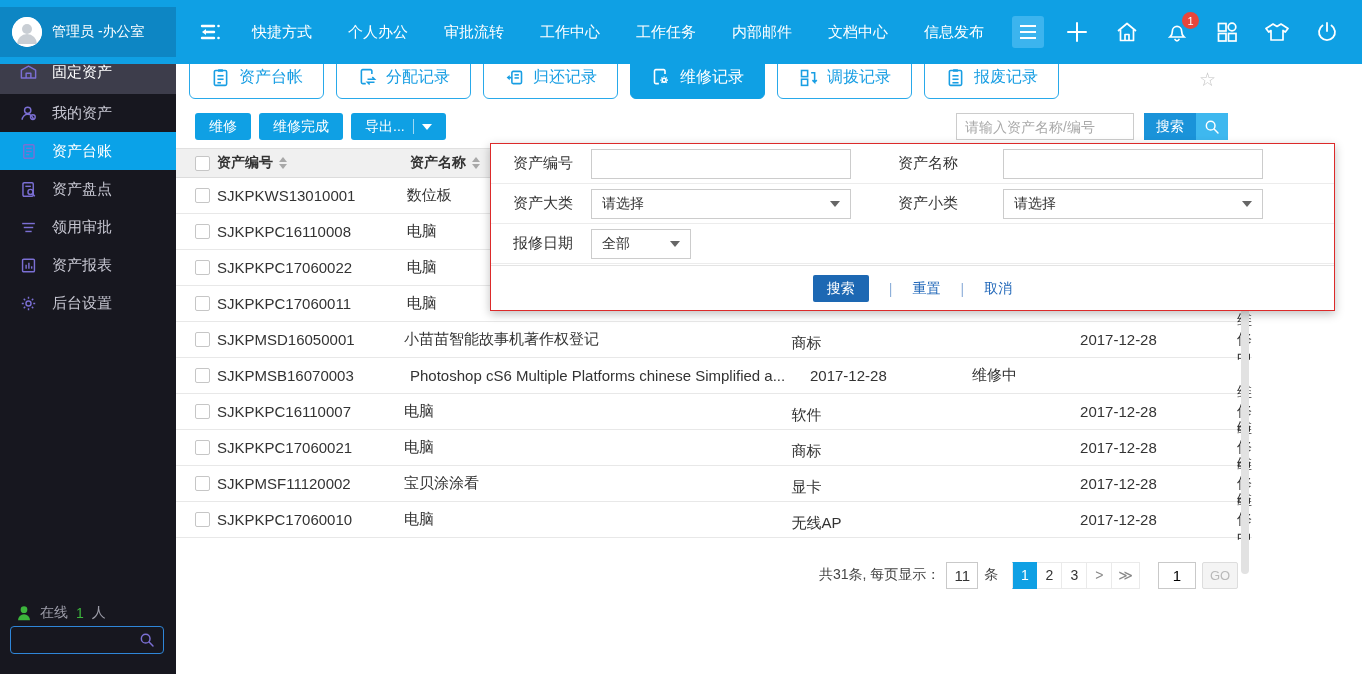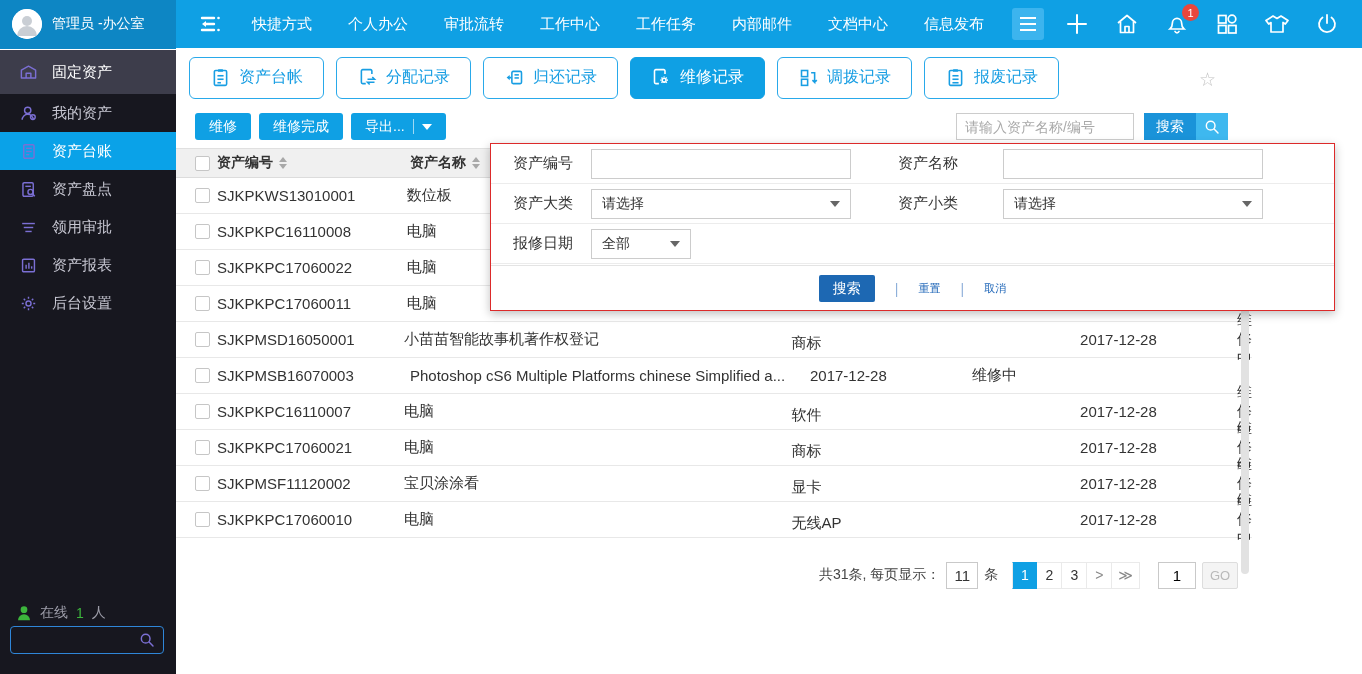--- a/index.html
+++ b/index.html
@@ -1,21 +1,21 @@
 <!DOCTYPE html>
 <html><head>
 <meta charset="utf-8">
 <style>
   * { margin:0; padding:0; box-sizing:border-box; }
   html,body { width:1362px; height:674px; background:#fff;
     font-family:"Liberation Sans","DejaVu Sans",sans-serif; color:#333; }
   .app { position:relative; width:1362px; height:674px; overflow:hidden; background:#fff; }
 
   
-  .topbar { position:absolute; top:0; left:0; width:1362px; height:48px;
+  .topbar { position:absolute; top:0; left:0; width:1362px; height:64px;
     background:#0fa0e4; display:flex; align-items:center; z-index:30; }
   .user-strip { width:176px; height:50px; background:#0d86c4; display:flex;
     align-items:center; gap:10px; padding-left:12px; flex:0 0 auto; cursor:pointer; }
   .avatar { width:30px; height:30px; border-radius:50%; background:#fff;
     display:flex; align-items:center; justify-content:center; overflow:hidden; }
   .user-name { color:#fff; font-size:14px; white-space:nowrap; }
   .collapse-icon { margin-left:22px; display:flex; align-items:center; cursor:pointer; }
   .topnav { display:flex; align-items:center; margin-left:30px; gap:36px; }
   .nav-item { color:#fff; font-size:15px; cursor:pointer; white-space:nowrap; }
   .more-menu { margin-left:28px; width:32px; height:32px; border:none; border-radius:3px;
@@ -125,21 +125,21 @@
   .f-select { width:260px; height:30px; border:1px solid #ccc; background:#fff;
     display:flex; align-items:center; justify-content:space-between; padding:0 10px;
     font-size:14px; color:#333; cursor:pointer; }
   .f-select .caret { width:0; height:0; border-left:5px solid transparent;
     border-right:5px solid transparent; border-top:6px solid #666; }
   .f-select.small { width:100px; }
   .f-footer { height:46px; display:flex; align-items:center; justify-content:center;
     gap:20px; border-top:1px solid #e4e4e4; margin-top:1px; }
   .f-primary { height:27px; padding:0 14px; background:#1d68b3; color:#fff; border:none;
     border-radius:2px; font-size:14px; cursor:pointer; }
-  .f-link { color:#1f66b8; font-size:11px; cursor:pointer; background:none; border:none; }
+  .f-link { color:#1f66b8; font-size:14px; cursor:pointer; background:none; border:none; }
   .f-sep { color:#8fb0da; font-size:14px; }
 </style>
 </head>
 <body>
 
 <div class="app">
 
   <header class="topbar">
     <div class="user-strip">
       <span class="avatar">

